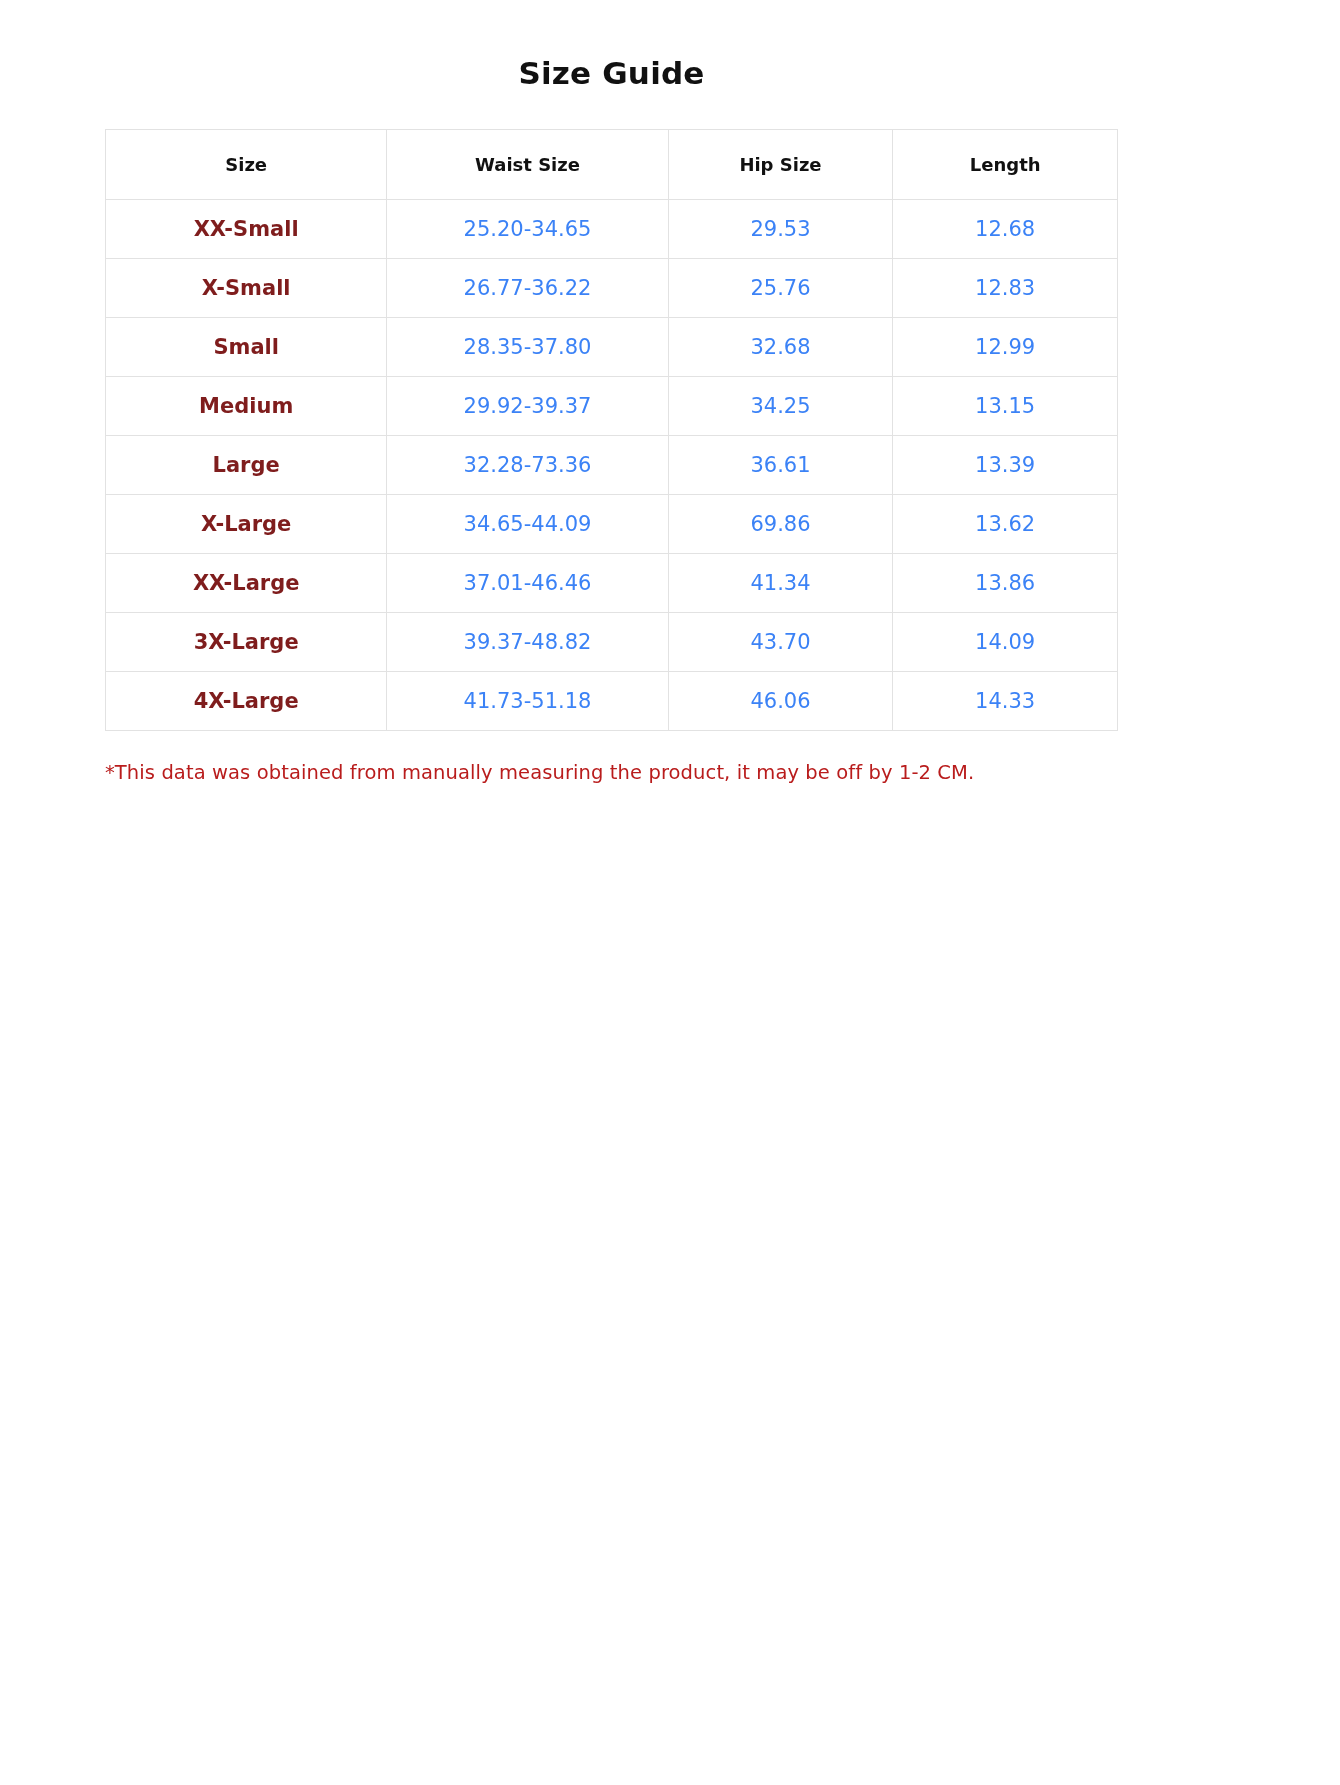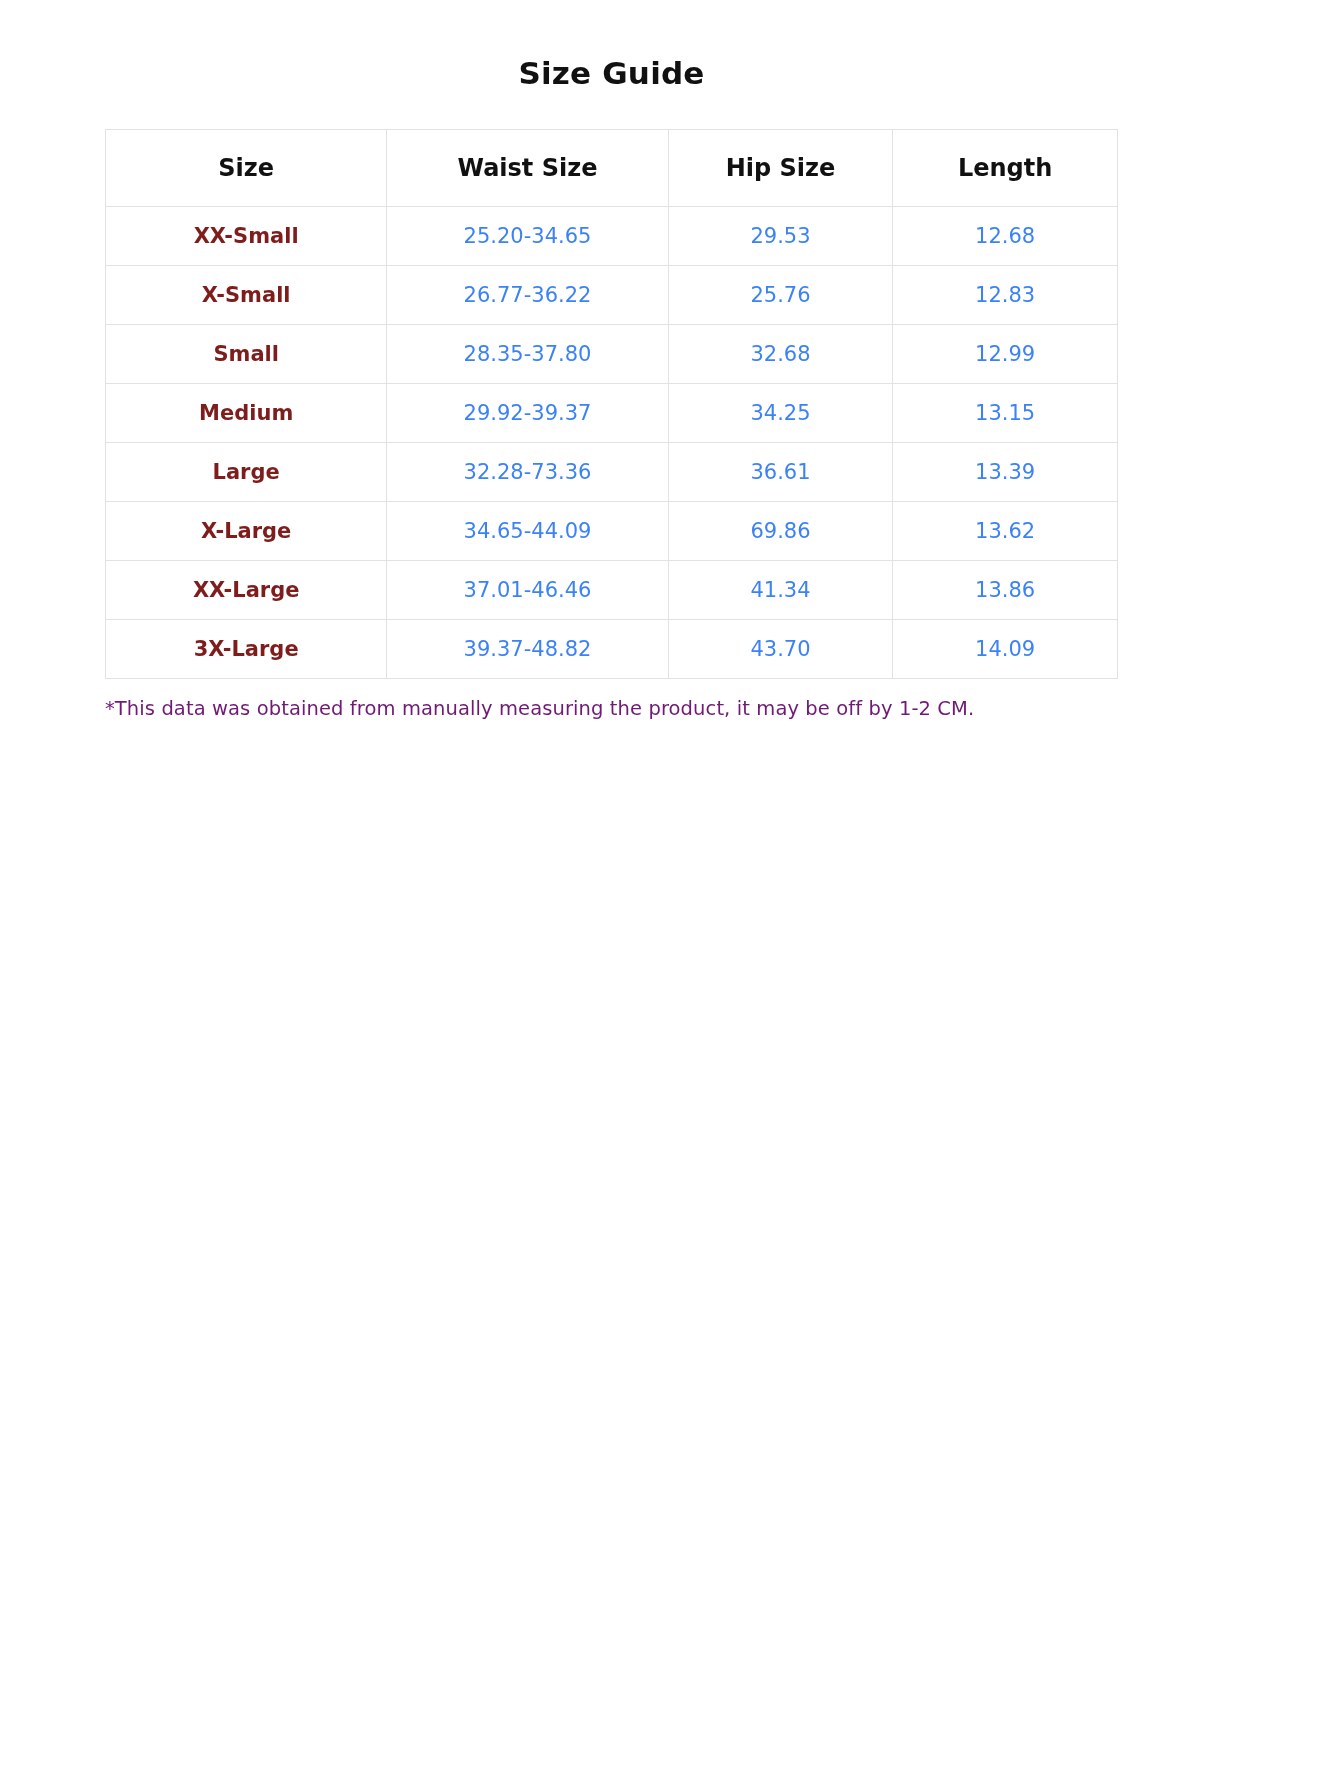--- a/index.html
+++ b/index.html
@@ -32,42 +32,42 @@
     border-collapse: collapse;
     table-layout: fixed;
   }
   table.size-table th,
   table.size-table td {
     border: 1px solid #e2e2e2;
     text-align: center;
     vertical-align: middle;
   }
   table.size-table thead th {
-    font-size: 24px;
+    font-size: 18px;
     font-weight: bold;
     color: #111111;
     padding: 24px 6px 24px 6px;
   }
   table.size-table tbody td {
     font-size: 21px;
     padding: 17px 6px 17px 6px;
     color: #3b82f6;
   }
   table.size-table tbody td.size-col {
     font-weight: bold;
     color: #7f1d1d;
   }
   col.c-size { width: 27.8%; }
   col.c-waist { width: 27.8%; }
   col.c-hip { width: 22.2%; }
   col.c-length { width: 22.2%; }
   .footnote {
-    margin-top: 17px;
+    margin-top: 29px;
     font-size: 19.5px;
-    color: #701a75;
+    color: #b91c1c;
     letter-spacing: 0.1px;
     line-height: 1.3;
   }
 </style>
 </head>
 <body>
 
 <div class="page">
 
   <h1 class="page-title">Size Guide</h1>
@@ -129,18 +129,24 @@
         <td>37.01-46.46</td>
         <td>41.34</td>
         <td>13.86</td>
       </tr>
       <tr>
         <td class="size-col">3X-Large</td>
         <td>39.37-48.82</td>
         <td>43.70</td>
         <td>14.09</td>
       </tr>
+      <tr>
+        <td class="size-col">4X-Large</td>
+        <td>41.73-51.18</td>
+        <td>46.06</td>
+        <td>14.33</td>
+      </tr>
     </tbody>
   </table>
 
   <p class="footnote">*This data was obtained from manually measuring the product, it may be off by 1-2 CM.</p>
 
 </div>
 
 </body></html>

